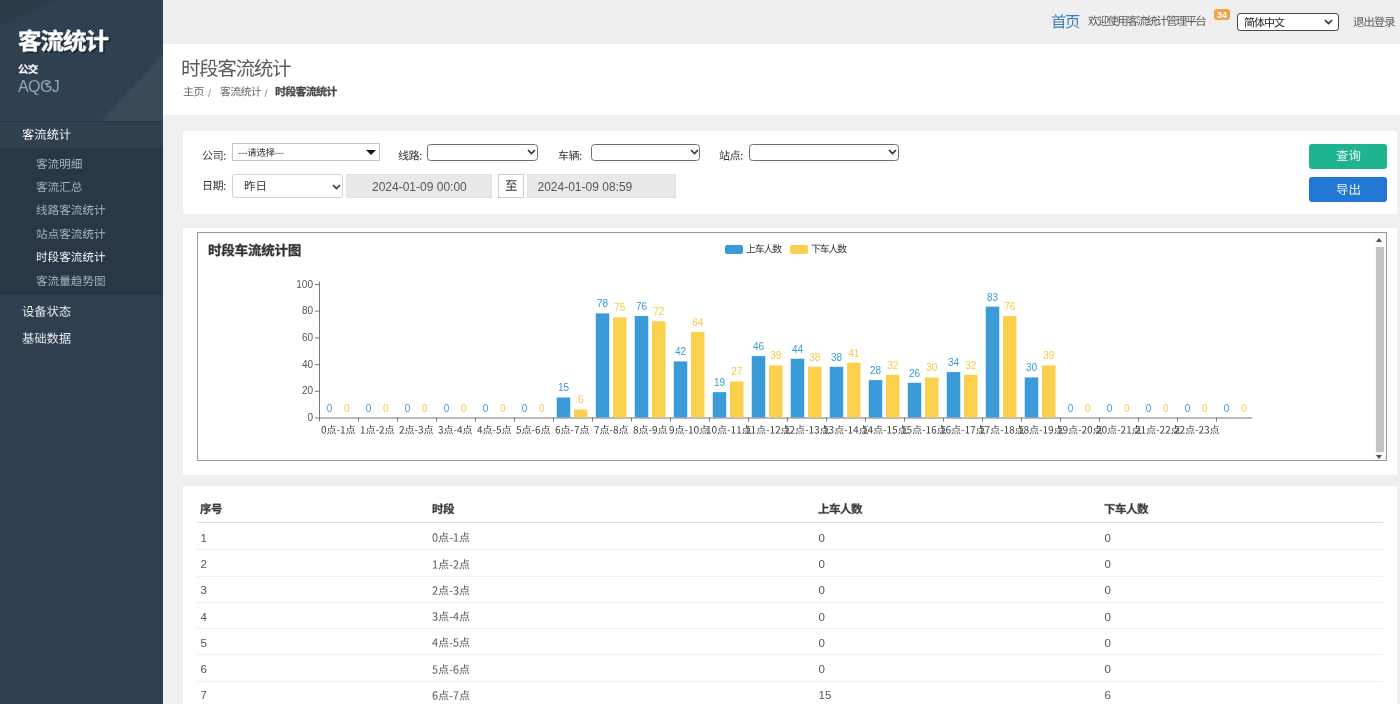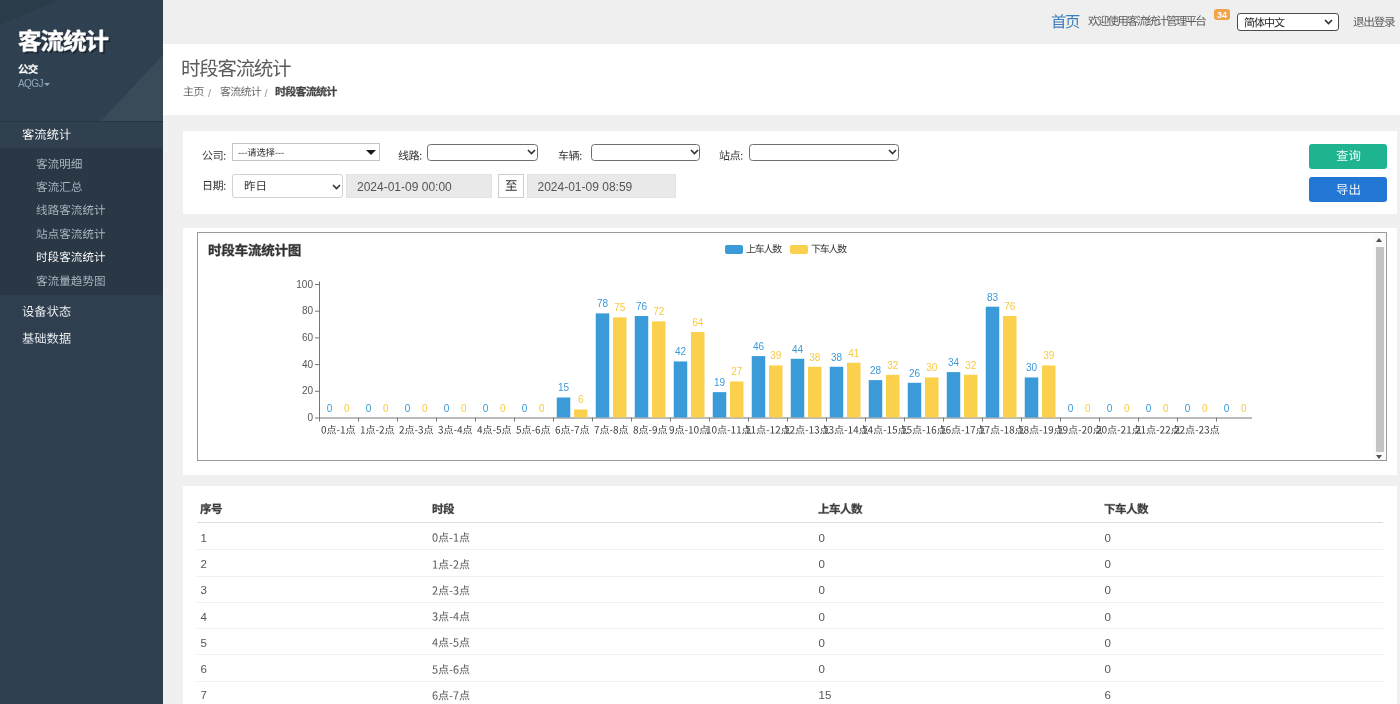--- a/index.html
+++ b/index.html
@@ -11,21 +11,21 @@
 <div class="abs" style="left:163px;top:0;width:1237px;height:44px;background:#efefef"></div>
 <div class="abs" style="left:163px;top:44px;width:1237px;height:71px;background:#fff"></div>
 <div class="abs" style="left:0;top:0;width:163px;height:704px;background:#303f4f"></div>
 <svg class="abs" style="left:0;top:0" width="163" height="122">
     <rect width="163" height="122" fill="#2f4151"></rect>
     <polygon points="0,0 59,0 0,25" fill="rgba(0,0,0,0.085)"></polygon>
     <polygon points="163,55 163,122 100,122" fill="rgba(255,255,255,0.05)"></polygon>
   </svg>
 <div class="abs" style="left:0;top:121px;width:163px;height:27px;background:#31404f;border-top:1px solid #283641"></div>
 <div class="abs" style="left:0;top:148px;width:163px;height:147px;background:#2a3846"></div>
-<div class="t" style="left:18px;top:79.2px;font-size:10px;letter-spacing:-0.6px;color:#8ea6bc">AQGJ</div>
+<div class="t" style="left:18px;top:79.2px;font-size:16px;letter-spacing:-0.6px;color:#8ea6bc">AQGJ</div>
 <div class="abs" style="left:43.5px;top:82.5px;border-left:3.2px solid transparent;border-right:3.2px solid transparent;border-top:3.6px solid #8ea6bc"></div>
 
 <div class="abs" style="left:1214px;top:9px;width:15.5px;height:10.5px;background:#f0a24c;border-radius:3px"></div>
 <div class="t" style="left:1216.9px;top:11px;font-size:9px;font-weight:bold;color:#fff">34</div>
 <div class="abs" style="left:1237px;top:13px;width:102px;height:17.5px;background:#fff;border:1.5px solid #4a4a4a;border-radius:3px"></div>
 <svg class="chev" style="left:1324px;top:18.5px" viewBox="0 0 9 6">
     <polyline points="1,1 4.5,4.6 8,1" fill="none" stroke="#333" stroke-width="1.7"></polyline>
   </svg>
 <div class="t" style="left:208px;top:87.5px;font-size:11px;color:#999">/</div>
 <div class="t" style="left:264.5px;top:87.5px;font-size:11px;color:#999">/</div>
@@ -44,21 +44,21 @@
   </svg>
 <div class="abs" style="left:749px;top:144px;width:150px;height:17px;background:#fff;border:1px solid #6e6e6e;border-radius:3.5px"></div>
 <svg class="chev" style="left:888px;top:149px" viewBox="0 0 9 6">
     <polyline points="1,1 4.5,4.6 8,1" fill="none" stroke="#333" stroke-width="1.6"></polyline>
   </svg>
 <div class="abs" style="left:231.5px;top:174px;width:111px;height:23.5px;background:#fff;border:1px solid #d2d2d2;border-radius:3px"></div>
 <svg class="chev" style="left:332px;top:184px" viewBox="0 0 9 6">
     <polyline points="1,1 4.5,4.6 8,1" fill="none" stroke="#333" stroke-width="1.6"></polyline>
   </svg>
 <div class="abs" style="left:346px;top:174px;width:146px;height:24px;background:#e9e9e9;border:1px solid #e2e2e2"></div>
-<div class="t" style="left:357px;top:180.7px;font-size:12px;color:#555">2024-01-09 00:00</div>
+<div class="t" style="left:372px;top:180.7px;font-size:12px;color:#555">2024-01-09 00:00</div>
 <div class="abs" style="left:498px;top:174px;width:25.5px;height:24px;background:#fff;border:1px solid #ccc"></div>
 <div class="abs" style="left:527px;top:174px;width:149px;height:24px;background:#e9e9e9;border:1px solid #e2e2e2"></div>
 <div class="t" style="left:537.5px;top:180.7px;font-size:12px;color:#555">2024-01-09 08:59</div>
 <div class="abs" style="left:1309px;top:143.5px;width:78px;height:25px;background:#1db48f;border-radius:3px"></div>
 <div class="abs" style="left:1309px;top:177px;width:78px;height:24.5px;background:#2277d4;border-radius:3px"></div>
 <div class="abs" style="left:197px;top:232px;width:1190px;height:229px;border:1px solid #9a9a9a;background:#fff"></div>
 <div class="abs" style="left:724.5px;top:244.5px;width:18px;height:9.5px;background:#3b9ad8;border-radius:2px"></div>
 <div class="abs" style="left:790px;top:244.5px;width:18px;height:9.5px;background:#fbd04c;border-radius:2px"></div>
 <div class="abs" style="left:1374px;top:233px;width:12px;height:227px;background:#fafafa"></div>
 <div class="abs" style="left:1376.2px;top:237.5px;border-left:3.8px solid transparent;border-right:3.8px solid transparent;border-bottom:4.5px solid #505050"></div>

